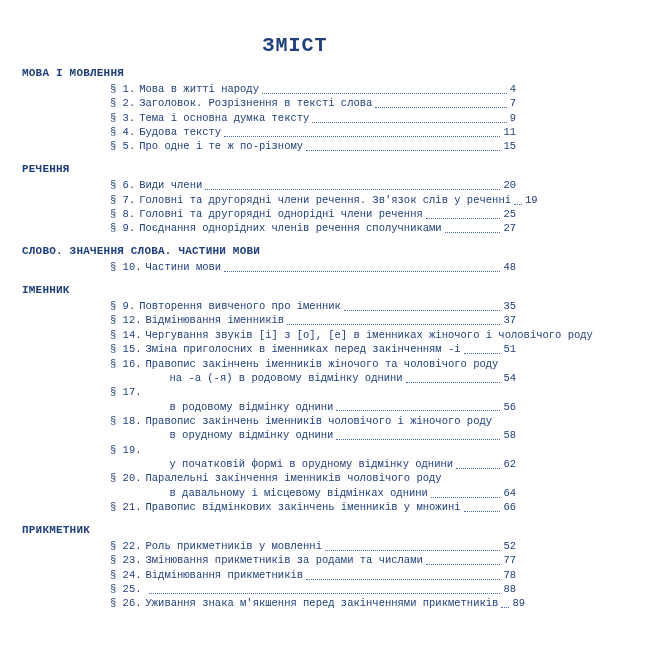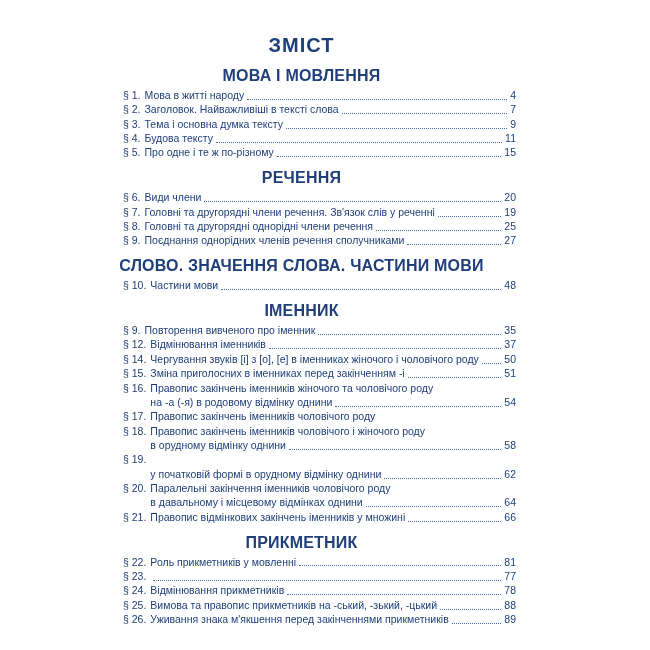--- a/index.html
+++ b/index.html
@@ -10,36 +10,37 @@
     width: 650px;
     height: 650px;
     background: #ffffff;
     font-family: "Liberation Sans", sans-serif;
     color: #1a3a6b;
   }
   .page {
     width: 594px;
     height: 650px;
     box-sizing: border-box;
-    padding: 34px 26px 10px 35px;
+    padding: 34px 26px 10px 22px;
     overflow: hidden;
+    font-family: Liberation Mono, monospace;
   }
   .doc-title {
     text-align: center;
     color: #1f3f7a;
     font-weight: bold;
     font-size: 20px;
     letter-spacing: 1px;
     margin: 0 0 10px 0;
   }
   .section-head {
-    text-align: center;
+    text-align: left;
     color: #1f3f7a;
     font-weight: bold;
-    font-size: 16px;
+    font-size: 11px;
     margin: 9px 0 4px 0;
     letter-spacing: 0.2px;
   }
   .toc-list {
     margin: 0;
     padding: 0;
     list-style: none;
   }
   .entry {
     display: flex;
@@ -72,41 +73,42 @@
     padding-right: 52px;
     text-align: right;
   }
   
   .entry.cont .num {
     padding-left: 88px;
     visibility: hidden;
   }
   .entry.cont .txt {
     padding-left: 0;
+    margin-left: 24px;
   }
 </style>
 </head>
 <body>
 
 <div class="page">
   <h1 class="doc-title">ЗМІСТ</h1>
   <div id="toc-root">
       <div class="section-head">МОВА І МОВЛЕННЯ</div>
       <ul class="toc-list">
         <li class="entry">
           <span class="num">§ 1.</span>
           <span class="txt">Мова в житті народу</span>
           <span class="dots"></span>
           <span class="page-no">4</span>
         </li>
       </ul>
       <ul class="toc-list">
         <li class="entry">
           <span class="num">§ 2.</span>
-          <span class="txt">Заголовок. Найважливіші в тексті слова</span>
+          <span class="txt">Заголовок. Розрізнення в тексті слова</span>
           <span class="dots"></span>
           <span class="page-no">7</span>
         </li>
         <li class="entry">
           <span class="num">§ 3.</span>
           <span class="txt">Тема і основна думка тексту</span>
           <span class="dots"></span>
           <span class="page-no">9</span>
         </li>
         <li class="entry">
@@ -191,23 +193,28 @@
           <span class="page-no" style="visibility: hidden;"></span>
         </li>
         <li class="entry cont">
           <span class="num">§ 16.</span>
           <span class="txt">на -а (-я) в родовому відмінку однини</span>
           <span class="dots"></span>
           <span class="page-no">54</span>
         </li>
         <li class="entry">
           <span class="num">§ 17.</span>
-          <span class="txt">Правопис закінчень іменників чоловічого роду</span>
-          <span class="dots" style="border-bottom: none;"></span>
-          <span class="page-no" style="visibility: hidden;"></span>
+          <span class="dots" style="border-bottom: none;"></span>
+          <span class="page-no" style="visibility: hidden;"></span>
+        </li>
+        <li class="entry cont">
+          <span class="num">§ 17.</span>
+          <span class="txt">в родовому відмінку однини</span>
+          <span class="dots"></span>
+          <span class="page-no">56</span>
         </li>
         <li class="entry">
           <span class="num">§ 18.</span>
           <span class="txt">Правопис закінчень іменників чоловічого і жіночого роду</span>
           <span class="dots" style="border-bottom: none;"></span>
           <span class="page-no" style="visibility: hidden;"></span>
         </li>
         <li class="entry cont">
           <span class="num">§ 18.</span>
           <span class="txt">в орудному відмінку однини</span>
@@ -243,36 +250,36 @@
           <span class="dots"></span>
           <span class="page-no">66</span>
         </li>
       </ul>
       <div class="section-head">ПРИКМЕТНИК</div>
       <ul class="toc-list">
         <li class="entry">
           <span class="num">§ 22.</span>
           <span class="txt">Роль прикметників у мовленні</span>
           <span class="dots"></span>
-          <span class="page-no">81</span>
+          <span class="page-no">52</span>
         </li>
         <li class="entry">
           <span class="num">§ 23.</span>
+          <span class="txt">Змінювання прикметників за родами та числами</span>
           <span class="dots"></span>
           <span class="page-no">77</span>
         </li>
         <li class="entry">
           <span class="num">§ 24.</span>
           <span class="txt">Відмінювання прикметників</span>
           <span class="dots"></span>
           <span class="page-no">78</span>
         </li>
         <li class="entry">
           <span class="num">§ 25.</span>
-          <span class="txt">Вимова та правопис прикметників на -ський, -зький, -цький</span>
           <span class="dots"></span>
           <span class="page-no">88</span>
         </li>
         <li class="entry">
           <span class="num">§ 26.</span>
           <span class="txt">Уживання знака м'якшення перед закінченнями прикметників</span>
           <span class="dots"></span>
           <span class="page-no">89</span>
         </li>
       </ul>

